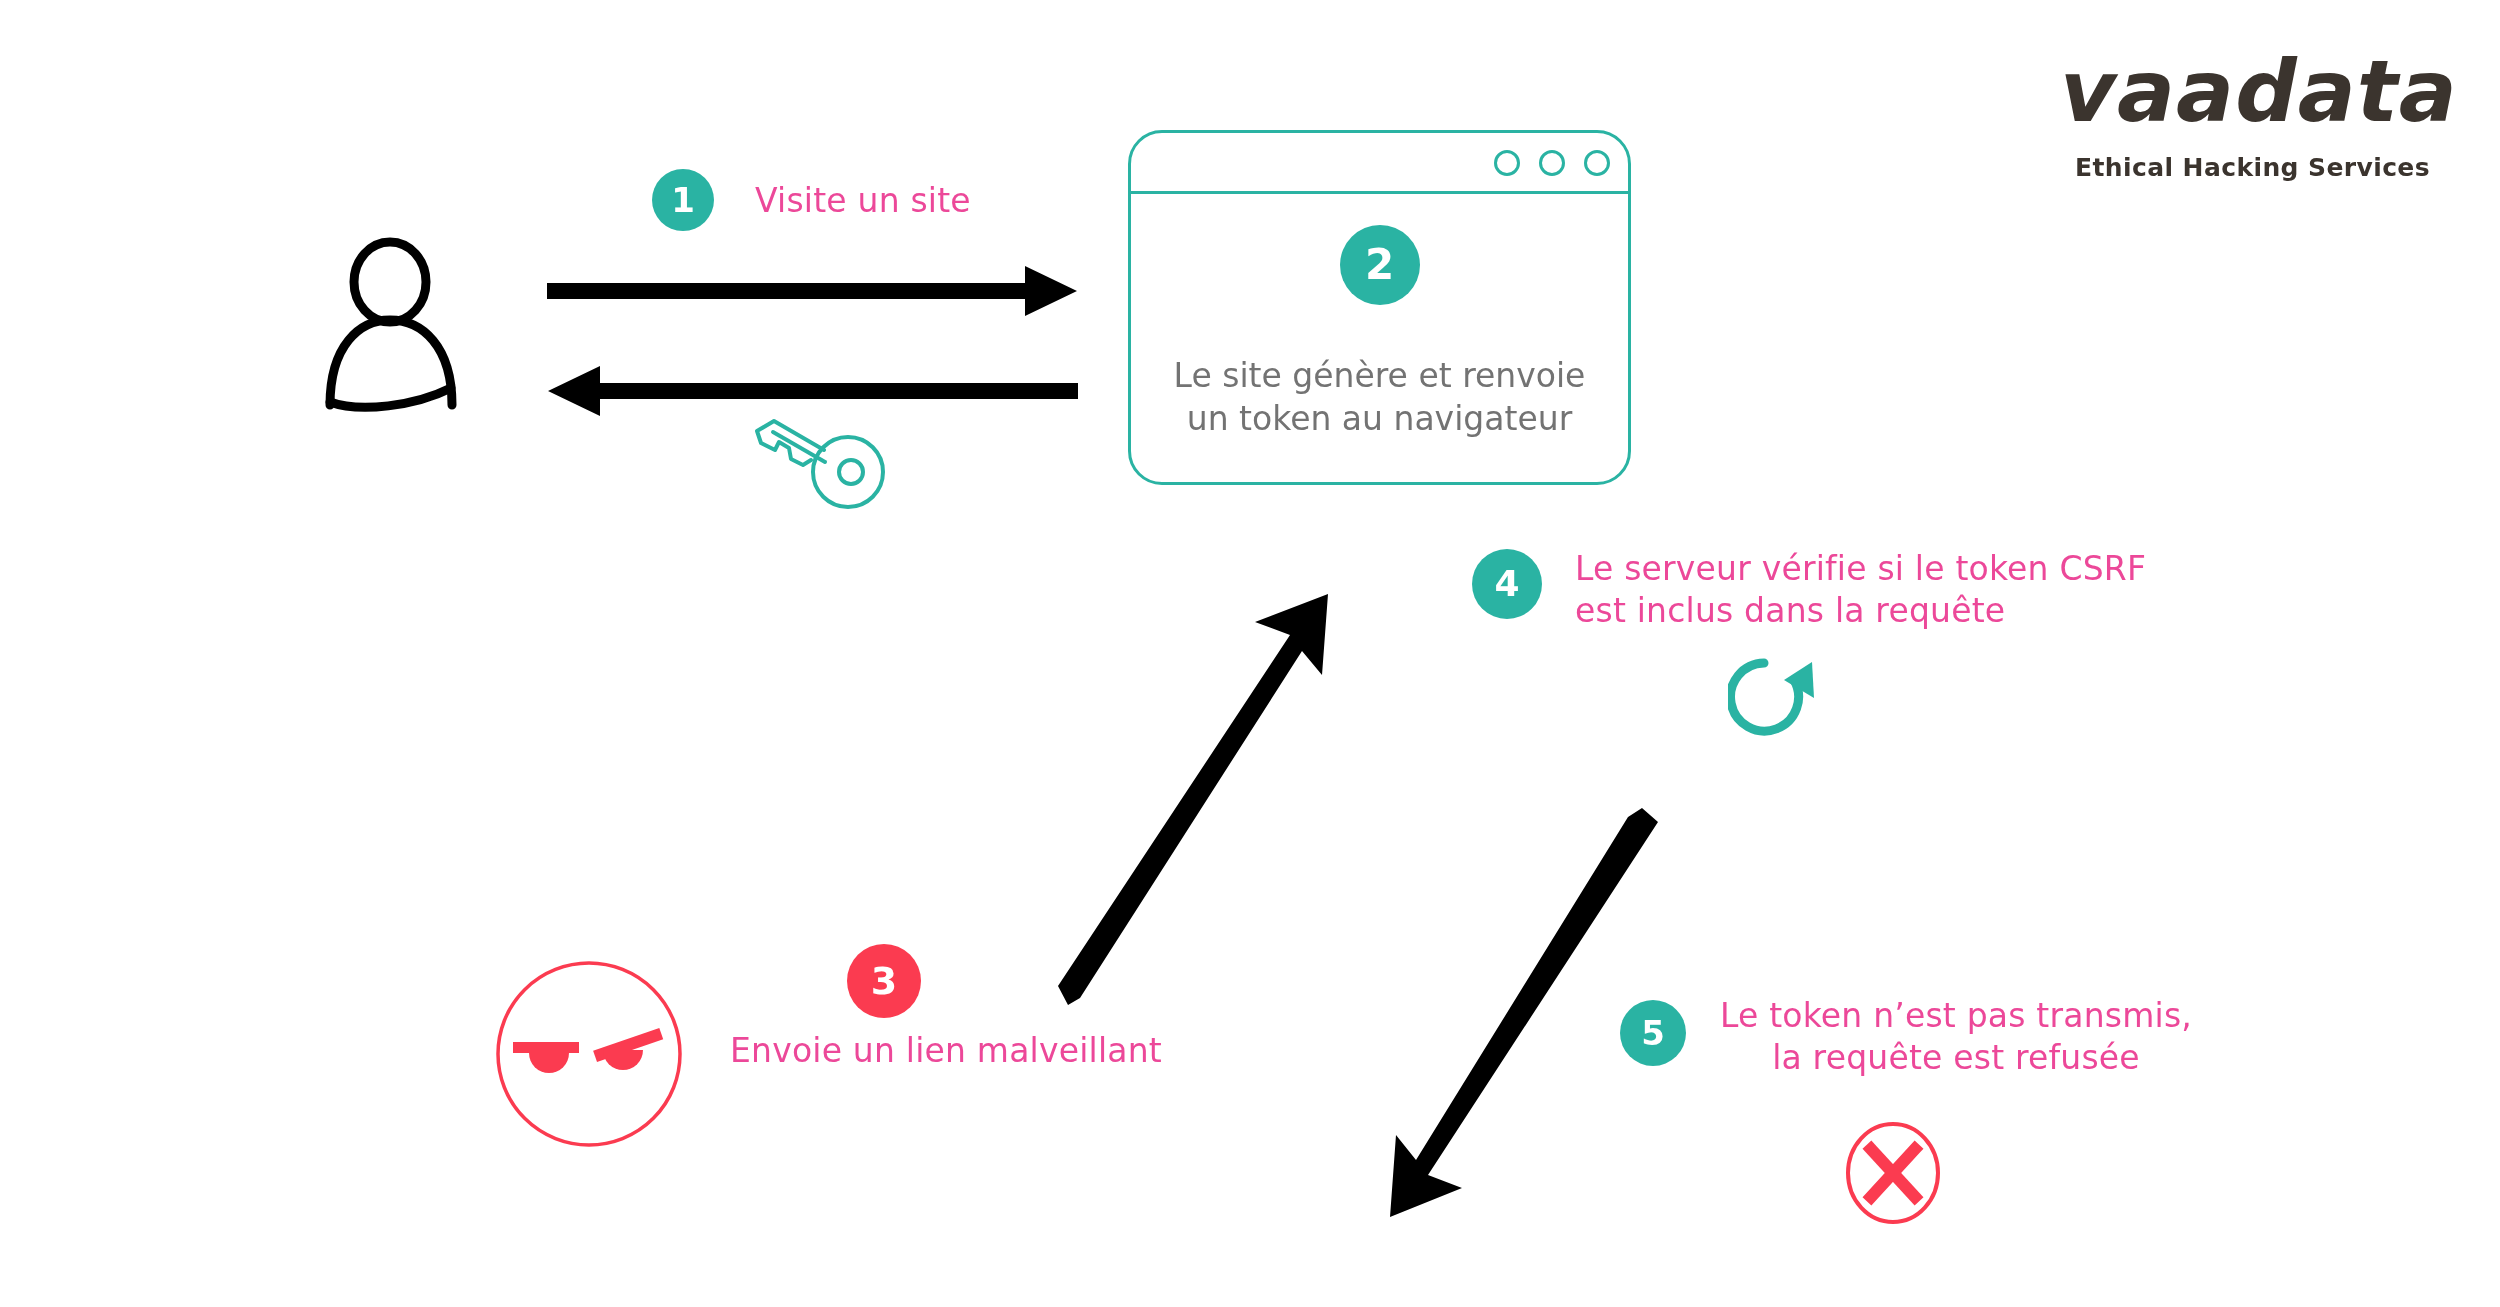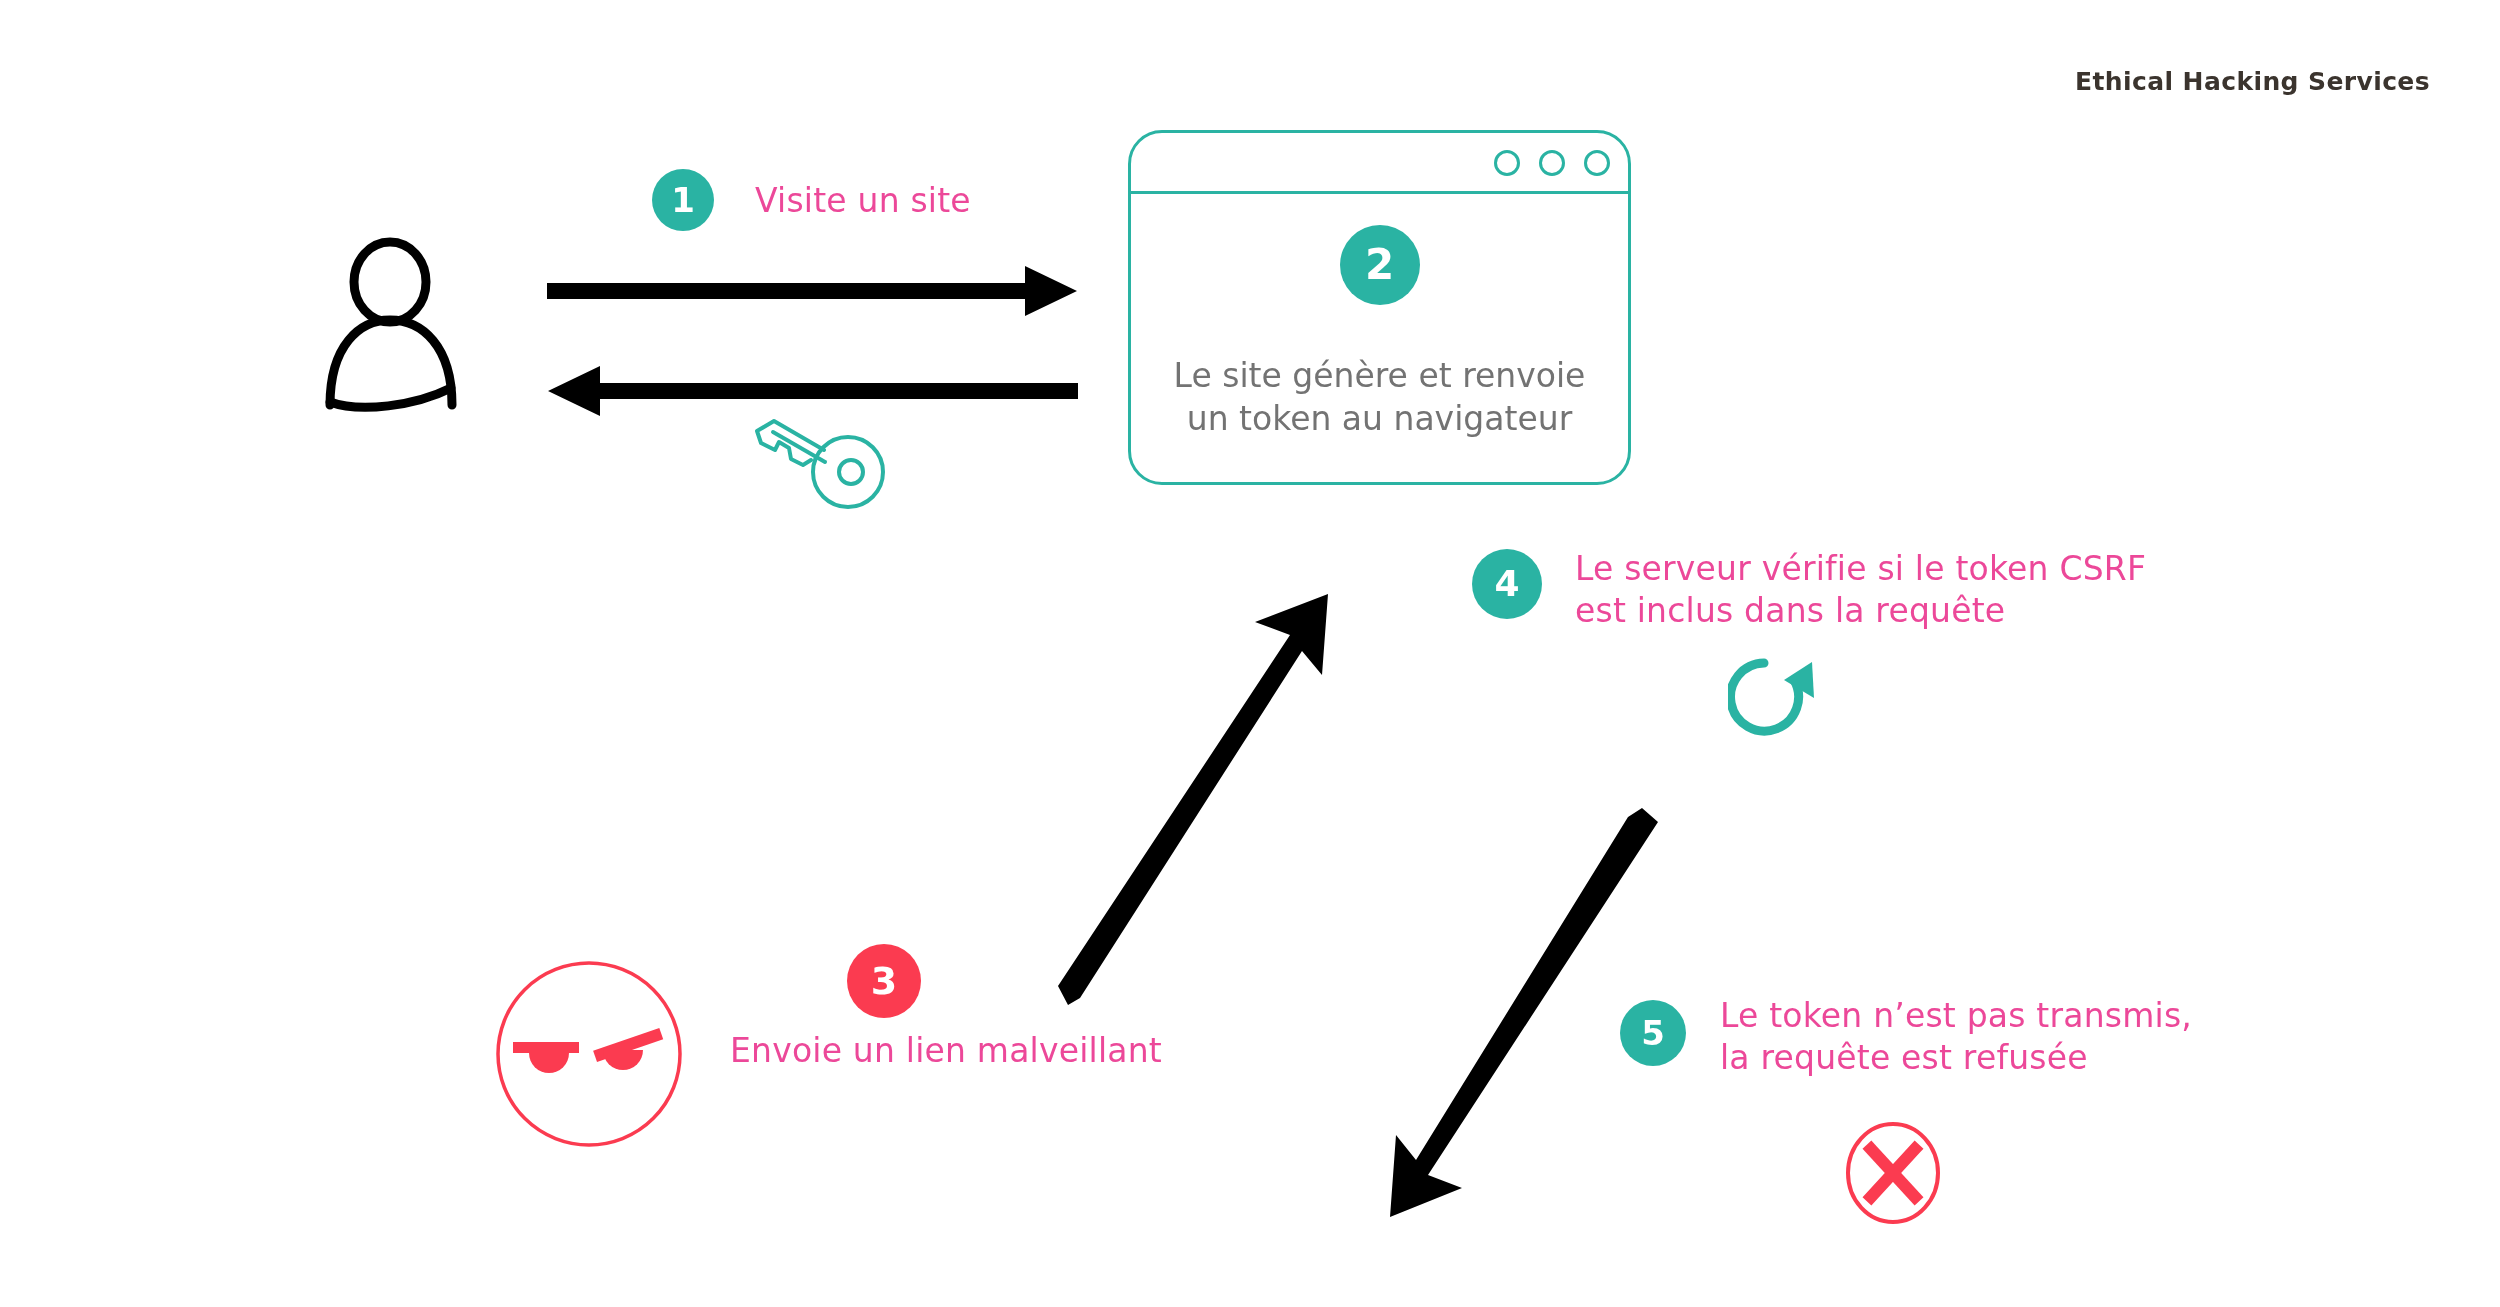--- a/index.html
+++ b/index.html
@@ -111,20 +111,21 @@
     letter-spacing: 0.4px;
     margin-top: 19px;
   }
 </style>
 </head>
 <body>
 
 <div id="stage">
 
   <div id="logo-block">
+    <div id="logo-wordmark">vaadata</div>
     <div id="logo-tagline">Ethical Hacking Services</div>
   </div>
 
   <svg class="abs" style="left:320px; top:230px;" width="160" height="185" viewBox="0 0 160 185">
     <ellipse cx="70" cy="52" rx="36" ry="40" fill="none" stroke="#000000" stroke-width="9"></ellipse>
     <path d="M10 175 C10 115, 40 90, 70 90 C102 90, 132 116, 132 175" fill="none" stroke="#000000" stroke-width="9" stroke-linecap="round"></path>
     <path d="M10 172 C40 183, 95 176, 131 158" fill="none" stroke="#000000" stroke-width="9" stroke-linecap="round"></path>
   </svg>
 
   <svg class="abs" style="left:545px; top:262px;" width="535" height="58" viewBox="0 0 535 58">
@@ -194,21 +195,21 @@
   </svg>
 
   <div class="badge badge-red" style="left:847px; top:944px; width:74px; height:74px; font-size:38px;">
     <span>3</span>
   </div>
   <div class="step-text" style="left:730px; top:1030px;">Envoie un lien malveillant</div>
 
   <div class="badge badge-teal" style="left:1620px; top:1000px; width:66px; height:66px; font-size:34px;">
     <span>5</span>
   </div>
-  <div class="step-text" style="left:1720px; top:995px;">Le token n’est pas transmis,
+  <div class="step-text" style="left:1720px; top:995px;text-align:center;">Le token n’est pas transmis,
 la requête est refusée</div>
 
   <svg class="abs" style="left:1838px; top:1118px;" width="110" height="110" viewBox="0 0 110 110">
     <ellipse cx="55" cy="55" rx="45" ry="49" fill="none" stroke="#fb3b50" stroke-width="4"></ellipse>
     <path d="M33 31 L 77 79" stroke="#fb3b50" stroke-width="12" stroke-linecap="square"></path>
     <path d="M77 31 L 33 79" stroke="#fb3b50" stroke-width="12" stroke-linecap="square"></path>
   </svg>
 
 </div>
 

